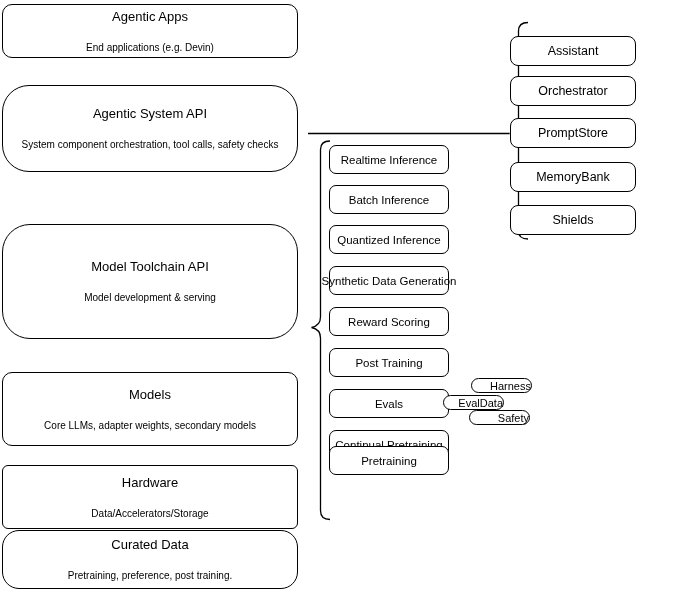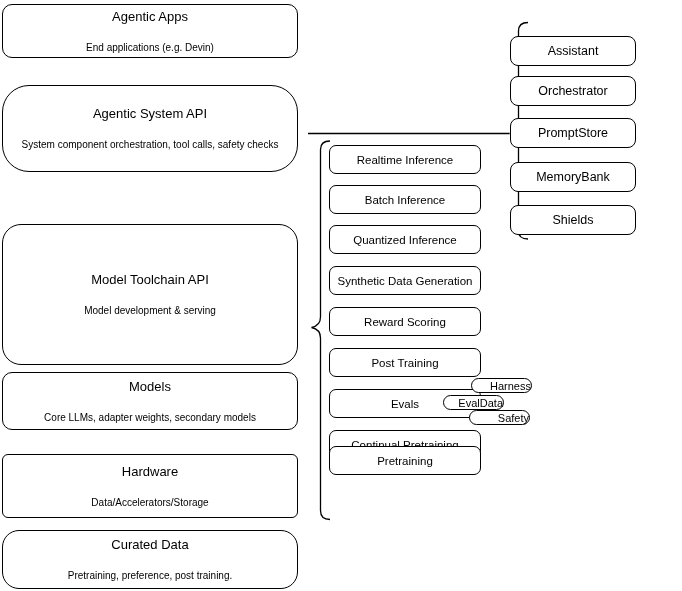--- a/index.html
+++ b/index.html
@@ -38,21 +38,21 @@
   .lsub {
     font-size: 10px;
     line-height: 13px;
     margin-top: 16px;
     white-space: nowrap;
   }
   
   .mbox {
     position: absolute;
     left: 329px;
-    width: 152px;
+    width: 120px;
     height: 29px;
     box-sizing: border-box;
     border: 1px solid #000000;
     border-radius: 7px;
     background: #ffffff;
     display: flex;
     align-items: center;
     justify-content: center;
     font-size: 11.5px;
     white-space: nowrap;
@@ -112,31 +112,31 @@
   <div class="lbox" style="top:4px;height:54px;border-radius:10px">
     <div class="ltitle">Agentic Apps</div>
     <div class="lsub">End applications (e.g. Devin)</div>
   </div>
 
   <div class="lbox" style="top:85px;height:87px;border-radius:27px">
     <div class="ltitle">Agentic System API</div>
     <div class="lsub">System component orchestration, tool calls, safety checks</div>
   </div>
 
-  <div class="lbox" style="top:224px;height:141px;border-radius:19px">
+  <div class="lbox" style="top:224px;height:115px;border-radius:28px">
     <div class="ltitle">Model Toolchain API</div>
     <div class="lsub">Model development &amp; serving</div>
   </div>
 
-  <div class="lbox" style="top:372px;height:58px;border-radius:10px">
+  <div class="lbox" style="top:372px;height:74px;border-radius:10px">
     <div class="ltitle">Models</div>
     <div class="lsub">Core LLMs, adapter weights, secondary models</div>
   </div>
 
-  <div class="lbox" style="top:454px;height:64px;border-radius:6px">
+  <div class="lbox" style="top:465px;height:64px;border-radius:6px">
     <div class="ltitle">Hardware</div>
     <div class="lsub">Data/Accelerators/Storage</div>
   </div>
 
   <div class="lbox" style="top:530px;height:59px;border-radius:17px">
     <div class="ltitle">Curated Data</div>
     <div class="lsub">Pretraining, preference, post training.</div>
   </div>
 
   <div class="mbox" style="top:145px">

